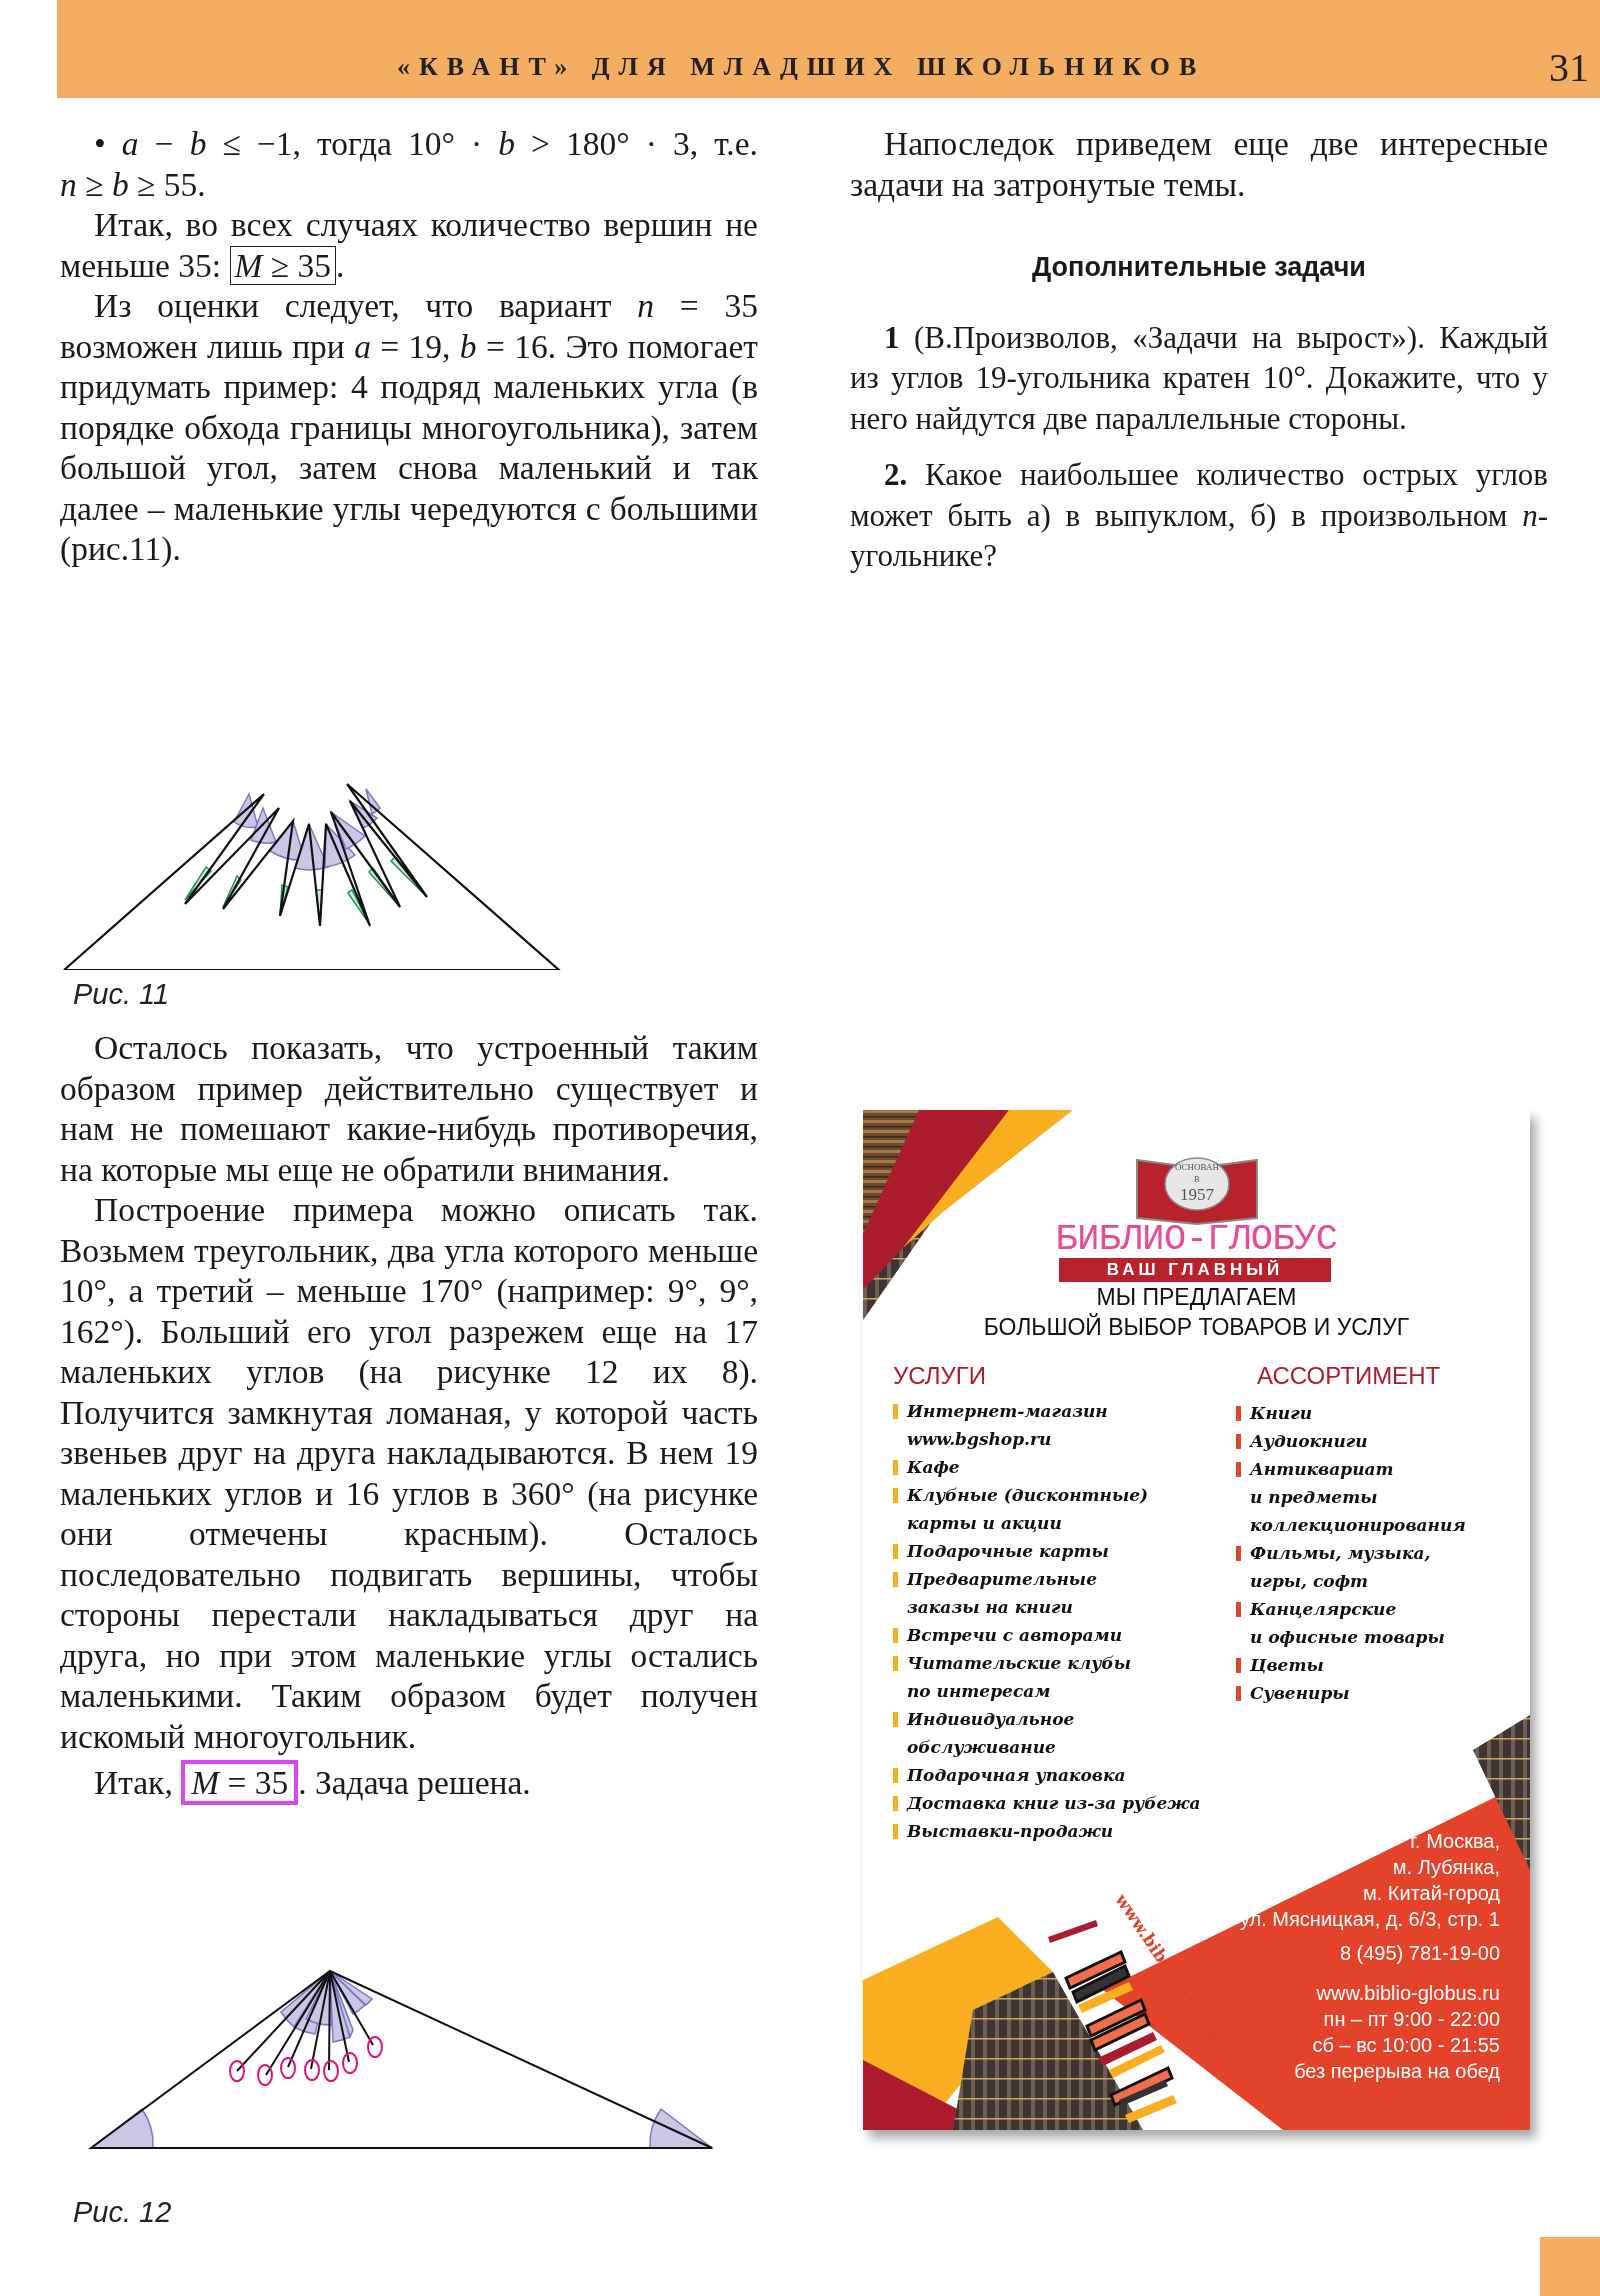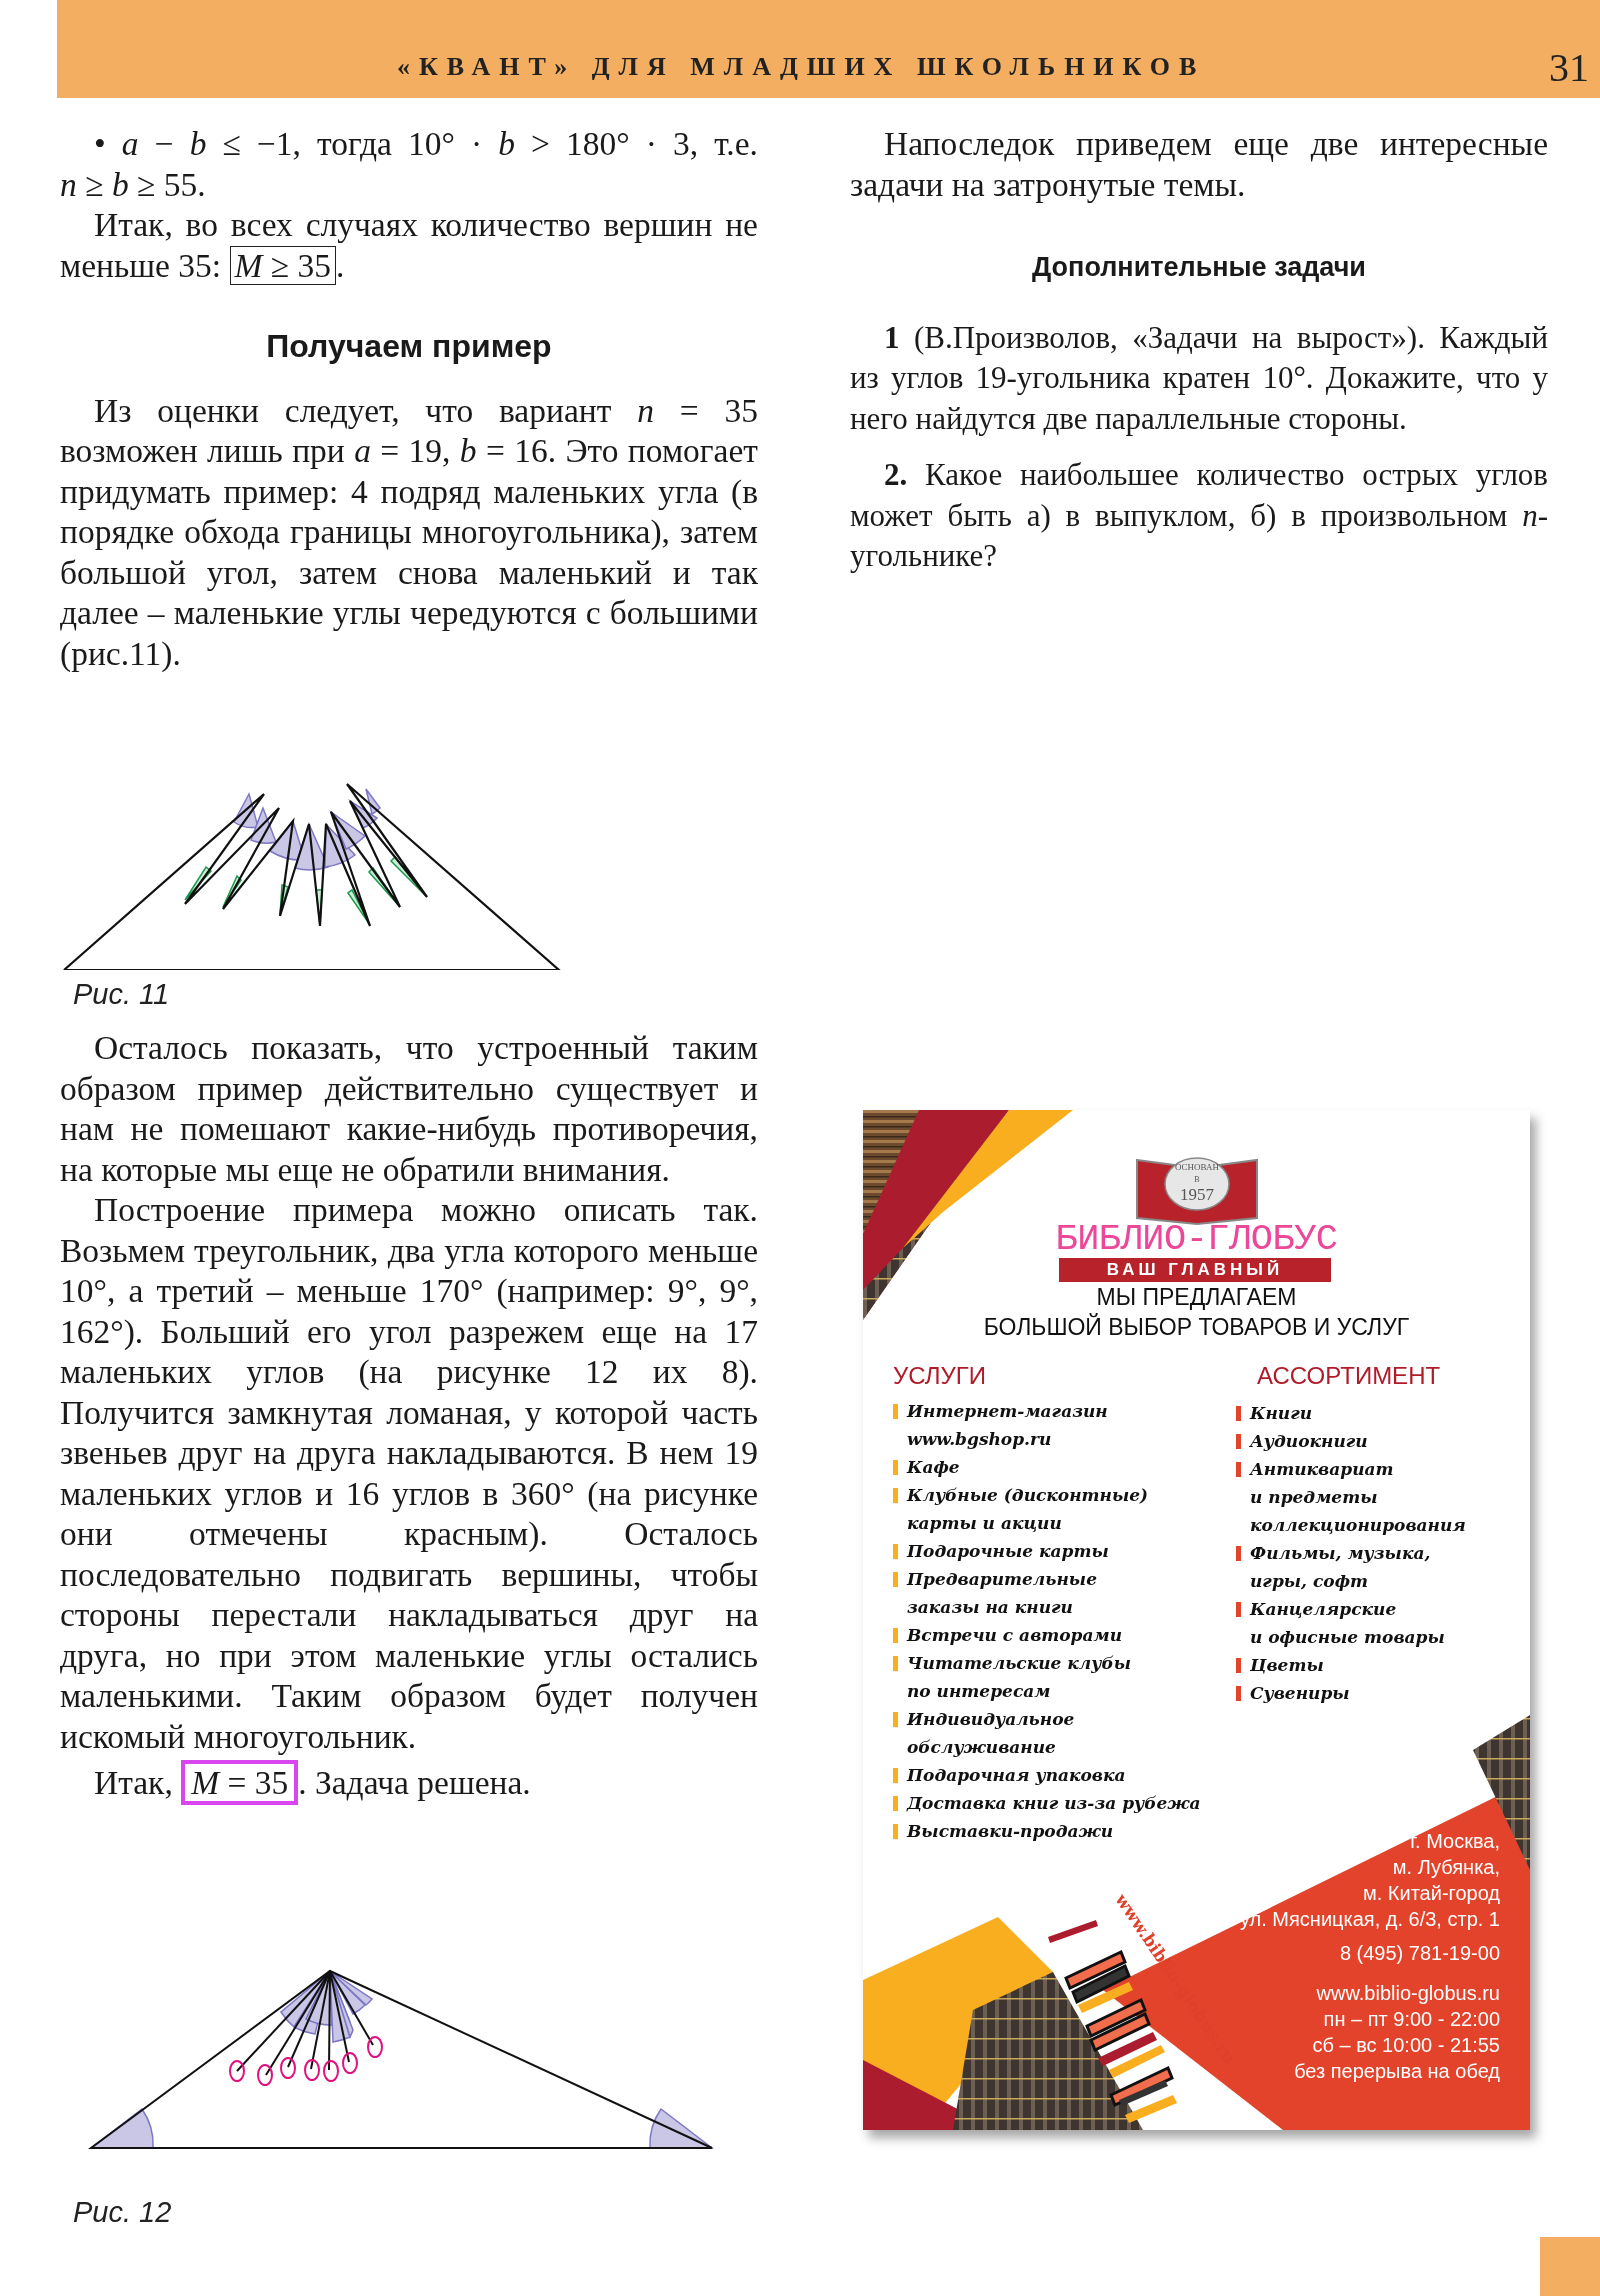--- a/index.html
+++ b/index.html
@@ -56,21 +56,20 @@
   <p class="ind" style="text-align:justify; text-align-last:justify;">
     <span>• </span><i class="m">a</i><span> − </span><i class="m">b</i><span> ≤ −1,  тогда  10° · </span><i class="m">b</i><span> &gt; 180° · 3,  т.е.</span>
   </p>
   <p>
     <i class="m">n</i><span> ≥ </span><i class="m">b</i><span> ≥ 55.</span>
   </p>
   <p class="ind">
     <span>Итак, во всех случаях количество вершин не меньше 35:</span>
     <span class="box"><i class="m">M</i><span> ≥ 35</span></span><span>.</span>
   </p>
-  <div class="heading h-main" style="margin:40px 0 24px 0;">Получаем пример</div>
   <p class="ind">
     <span>Из оценки следует, что вариант </span><i class="m">n</i><span> = 35 возможен лишь при </span><i class="m">a</i><span> = 19, </span><i class="m">b</i><span> = 16. Это помогает придумать пример: 4 подряд маленьких угла (в порядке обхода границы многоугольника), затем большой угол, затем снова маленький и так далее – маленькие углы чередуются с большими (рис.11).</span>
   </p>
 </div>
 
 <svg class="fig" style="left:50px; top:770px;" width="720" height="200" viewBox="0 0 720 200">
   <g fill="#c9c6e6" stroke="#7d78c4" stroke-width="1.5">
     <path d="M199,24 L184,52 A32,32 0 0 0 208,57 Z"></path>
     <path d="M213,38 L201,70 A40,40 0 0 0 226,72 Z"></path>
     <path d="M243,51 L220,81 A60,60 0 0 0 255,90 Z"></path>

